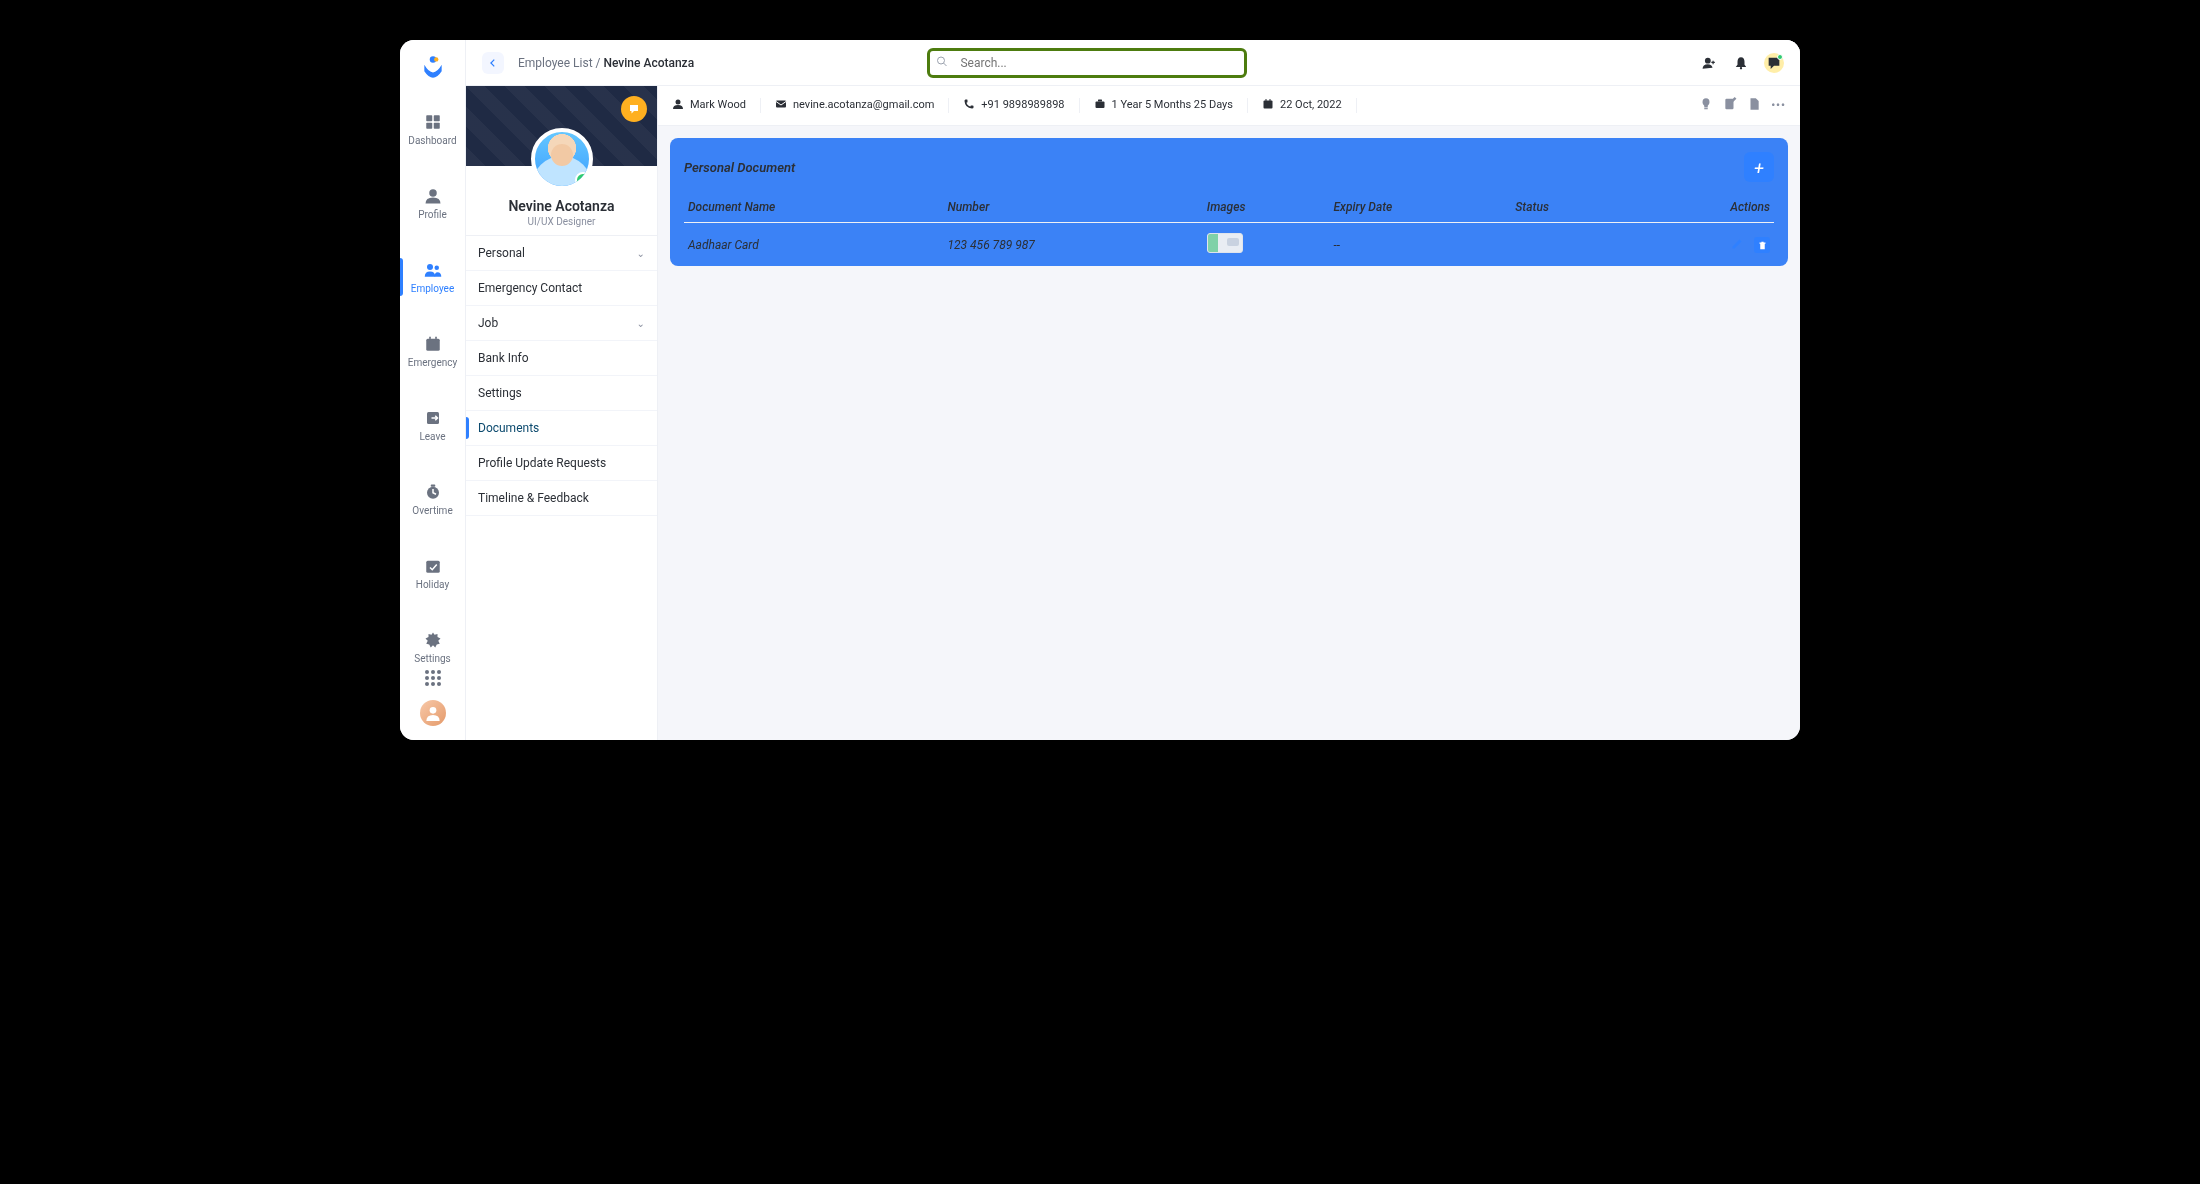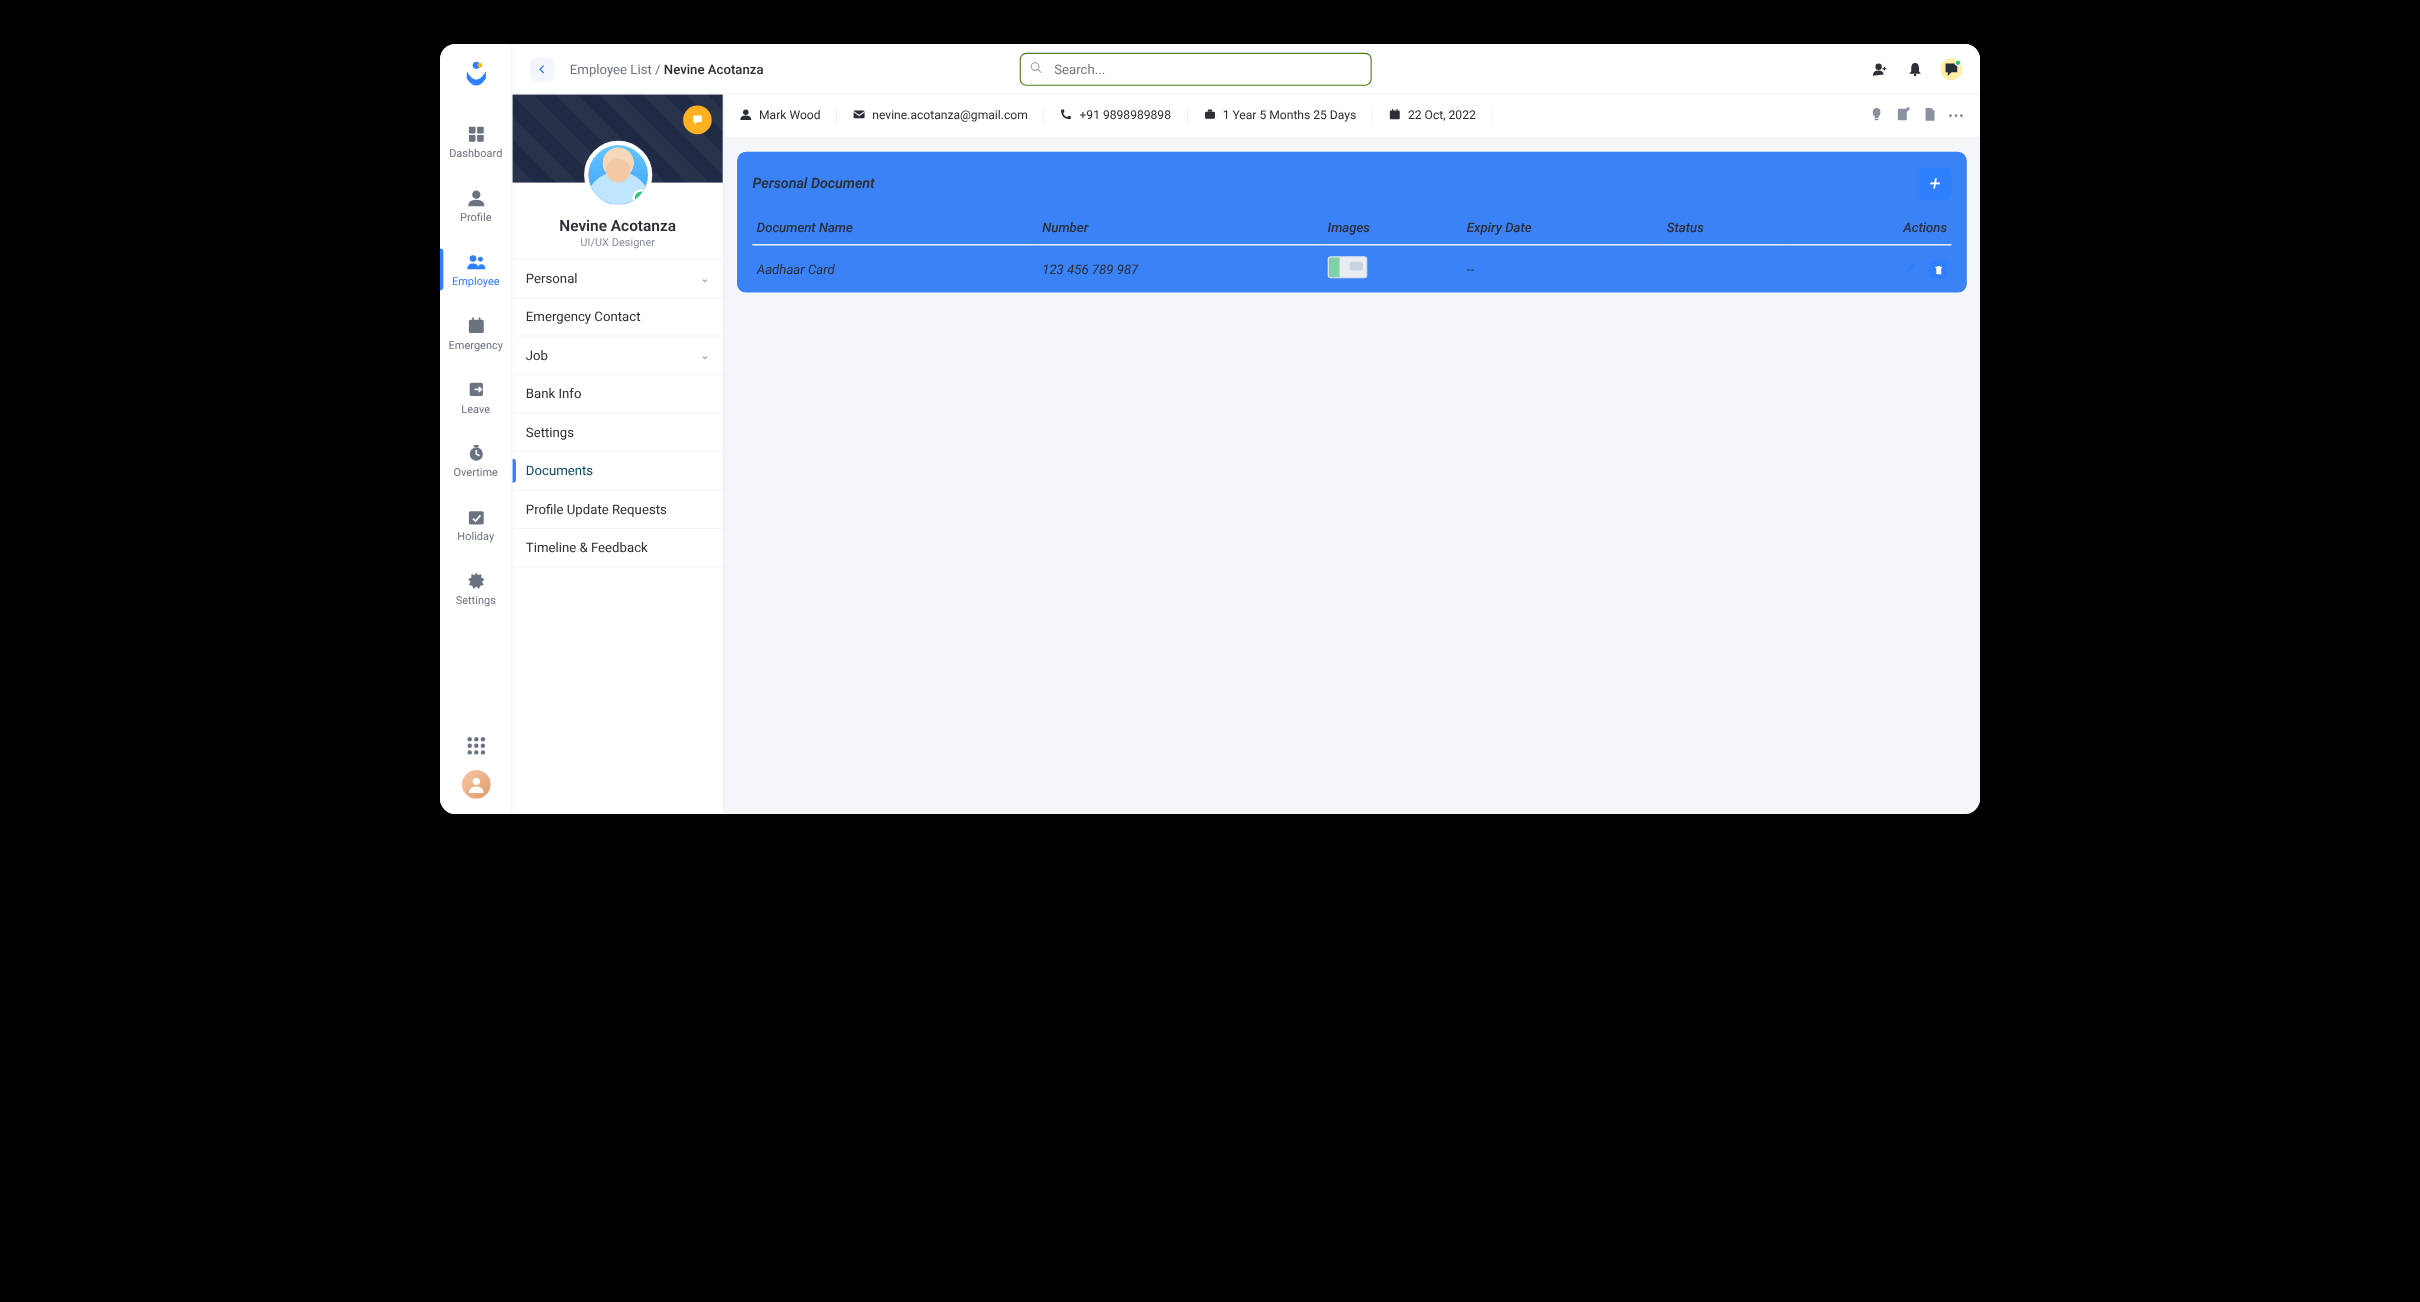--- a/index.html
+++ b/index.html
@@ -2,41 +2,41 @@
 <html><head>
 <meta charset="utf-8">
 <style>
   * { margin: 0; padding: 0; box-sizing: border-box; font-family: -apple-system, BlinkMacSystemFont, "Segoe UI", Roboto, sans-serif; }
   body { background: #000; padding: 40px; }
   .app-frame { width: 1400px; height: 700px; margin: 0 auto; background: #f5f6fa; border-radius: 14px; overflow: hidden; display: flex; box-shadow: 0 30px 60px rgba(0,0,0,.6); position: relative; }
   
   .sidebar { width: 66px; background: #fff; border-right: 1px solid #eef0f5; display: flex; flex-direction: column; align-items: center; padding-top: 14px; }
   .logo { width: 26px; height: 26px; margin-bottom: 28px; position: relative; }
   .logo svg { width: 100%; height: 100%; }
-  .nav { display: flex; flex-direction: column; align-items: center; gap: 16px; width: 100%; }
+  .nav { display: flex; flex-direction: column; align-items: center; gap: 32px; width: 100%; }
   .nav-item { width: 100%; display: flex; flex-direction: column; align-items: center; gap: 3px; padding: 4px 0; cursor: pointer; position: relative; color: #6b7280; }
   .nav-item.active { color: #2f80ff; }
   .nav-item.active::before { content: ""; position: absolute; left: 0; top: 2px; bottom: 2px; width: 3px; background: #2f80ff; border-radius: 0 3px 3px 0; }
   .nav-item span.icon { font-size: 16px; width: 20px; height: 20px; display: flex; align-items: center; justify-content: center;}
   .nav-item .ic-svg { width: 18px; height: 18px; fill: currentColor; }
   .nav-item span.label { font-size: 10px; }
   .sidebar-bottom { margin-top: auto; display: flex; flex-direction: column; align-items: center; gap: 14px; padding-bottom: 14px; }
   .grid-dots { width: 16px; height: 16px; display: grid; grid-template-columns: repeat(3,1fr); grid-template-rows: repeat(3,1fr); gap: 2px; cursor: pointer;}
   .grid-dots i { background: #6b7280; border-radius: 50%; }
   .avatar-sm { width: 26px; height: 26px; border-radius: 50%; background: linear-gradient(135deg,#f8c8a8,#e49a6a); display:flex;align-items:center;justify-content:center; color:#fff; font-size:12px; cursor:pointer;}
   
   .main { flex: 1; display: flex; flex-direction: column; background: #f5f6fa; }
   
   .topbar { height: 46px; background: #fff; border-bottom: 1px solid #eef0f5; display: flex; align-items: center; padding: 0 16px; gap: 14px; }
   .back-btn { width: 22px; height: 22px; border-radius: 6px; background: #f3f6ff; color: #2f80ff; display: flex; align-items: center; justify-content: center; font-size: 12px; cursor: pointer; }
   .breadcrumb { font-size: 12px; color: #6b7280; }
   .breadcrumb a { color: #6b7280; text-decoration: none; }
   .breadcrumb .cur { color: #2b2f36; font-weight: 500; }
   .search-wrap { margin: 0 auto; width: 320px; position: relative; }
-  .search-wrap input { width: 100%; height: 30px; border: 1px solid #4d7c0f; border-radius: 6px; padding: 0 10px 0 30px; font-size: 12px; background: #fff; color: #6b7280; outline: none; }
+  .search-wrap input { width: 100%; height: 30px; border: 3px solid #4d7c0f; border-radius: 6px; padding: 0 10px 0 30px; font-size: 12px; background: #fff; color: #6b7280; outline: none; }
   .search-wrap .si { position: absolute; left: 9px; top: 50%; transform: translateY(-50%); color: #9aa1ad; font-size: 12px;}
   .topbar-right { margin-left: auto; display: flex; align-items: center; gap: 14px; color: #2b2f36; }
   .tb-icon { width: 18px; height: 18px; display: flex; align-items: center; justify-content: center; color: #2b2f36; cursor: pointer; position: relative; }
   .tb-icon svg { width: 16px; height: 16px; fill: currentColor; }
   .tb-icon.chat { width: 20px; height: 20px; border-radius: 50%; background: #ffeea8; position: relative;}
   .tb-icon.chat .dot { position:absolute; right:1px; top:1px; width:6px; height:6px; background:#2fcb70; border-radius:50%; border:1px solid #fff;}
   .tb-icon .nb-svg { width:14px; height:14px; fill:#2b2f36;}
   .chat-svg { width:12px; height:12px; fill:#2b2f36;}
   
   .body { flex: 1; display: flex; }

